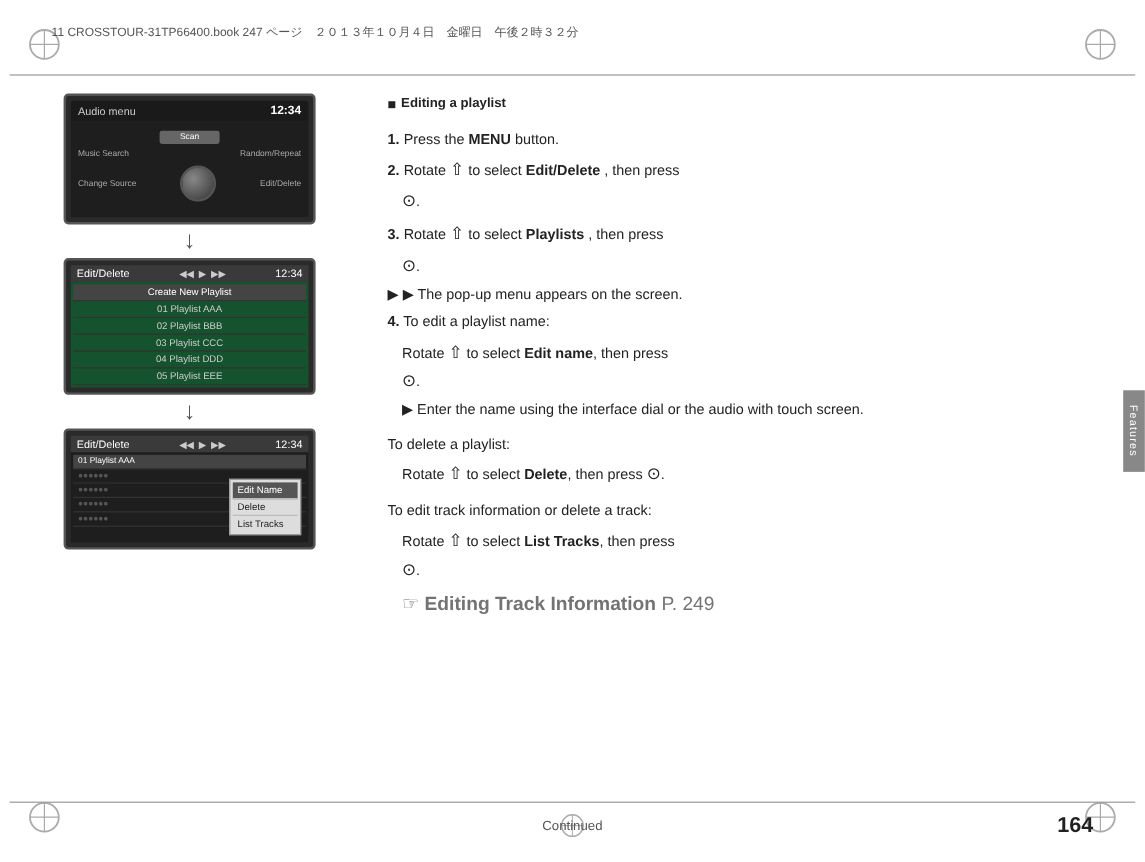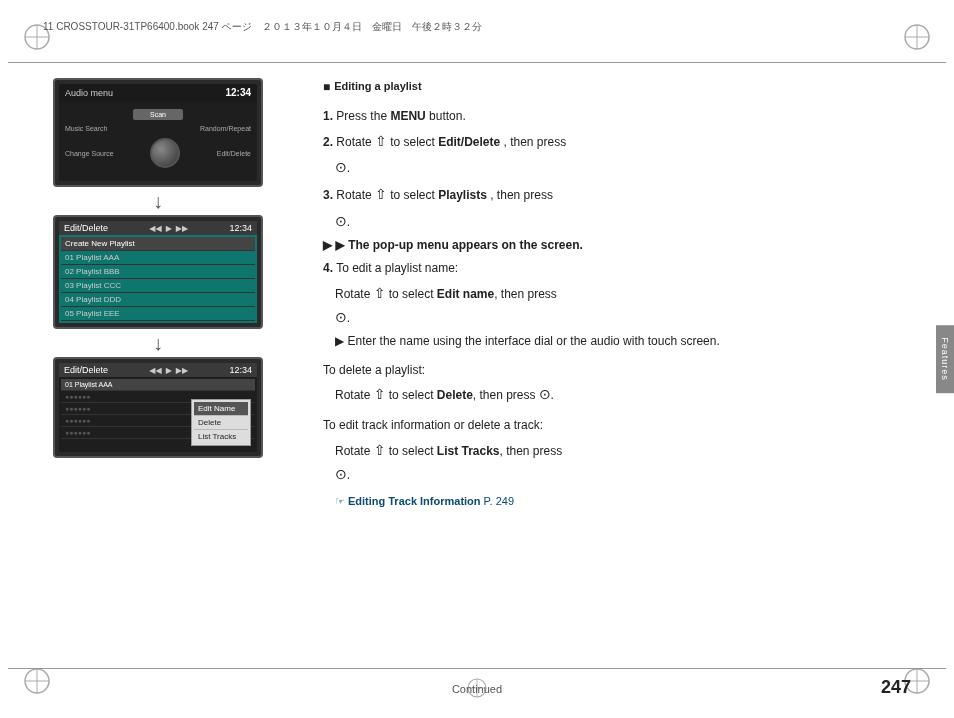--- a/index.html
+++ b/index.html
@@ -246,22 +246,22 @@
 
     .arrow-right-text::before {
       content: '▶ ';
     }
 
     .section-sep {
       margin: 10px 0;
     }
 
     .link-ref {
-      color: #0c4a6e;
-      font-size: 11px;
+      color: #737373;
+      font-size: 16px;
     }
 
     .link-ref::before {
       content: '☞ ';
     }
 
     
     .bottom-footer {
       position: absolute;
       bottom: 8px;
@@ -411,21 +411,21 @@
     <div class="screen-mockup edit-screen">
       <div class="edit-delete-header">
         <span>Edit/Delete</span>
         <div class="playback-controls">
           <span class="ctrl-btn">◀◀</span>
           <span class="ctrl-btn">▶</span>
           <span class="ctrl-btn">▶▶</span>
         </div>
         <span>12:34</span>
       </div>
-      <div class="screen-body" style="background:#0f766e; padding:2px;">
+      <div class="screen-body" style="background:#14532d; padding:2px;text-align:center;">
         <div class="playlist-list-row create">Create New Playlist</div>
         <div class="playlist-list-row">01 Playlist AAA</div>
         <div class="playlist-list-row">02 Playlist BBB</div>
         <div class="playlist-list-row">03 Playlist CCC</div>
         <div class="playlist-list-row">04 Playlist DDD</div>
         <div class="playlist-list-row">05 Playlist EEE</div>
       </div>
     </div>
 
     <div class="arrow-down">↓</div>
@@ -487,21 +487,21 @@
     <div class="step-line">
       <span class="step-num">3.</span>
       <span> Rotate <span style="font-size:14px;">⇧</span> to select </span>
       <strong>Playlists</strong>
       <span>, then press</span>
     </div>
     <div class="indent-block">
       <span style="font-size:14px;">⊙</span>.
     </div>
 
-    <div class="indent-block arrow-right-text" style="margin-left:0;font-weight:bold;">▶ The pop-up menu appears on the screen.</div>
+    <div class="indent-block arrow-right-text" style="margin-left:0;">▶ The pop-up menu appears on the screen.</div>
 
     <div class="step-line">
       <span class="step-num">4.</span>
       <span> To edit a playlist name:</span>
     </div>
     <div class="indent-block">
       Rotate <span style="font-size:14px;">⇧</span> to select <strong>Edit name</strong>, then press
     </div>
     <div class="indent-block">
       <span style="font-size:14px;">⊙</span>.
@@ -541,14 +541,14 @@
 <div class="bottom-footer">
 
   <div style="position:absolute; left:50%; transform:translateX(-50%); bottom:8px;">
     <svg width="22" height="22" viewBox="0 0 22 22" xmlns="http://www.w3.org/2000/svg">
       <circle cx="11" cy="11" r="9" fill="none" stroke="#aaa" stroke-width="1.2"></circle>
       <line x1="11" y1="2" x2="11" y2="20" stroke="#aaa" stroke-width="0.8"></line>
       <line x1="2" y1="11" x2="20" y2="11" stroke="#aaa" stroke-width="0.8"></line>
     </svg>
   </div>
   <div class="footer-continued">Continued</div>
-  <div class="footer-page-num">247</div>
+  <div class="footer-page-num">164</div>
 </div>
 
 </body></html>

